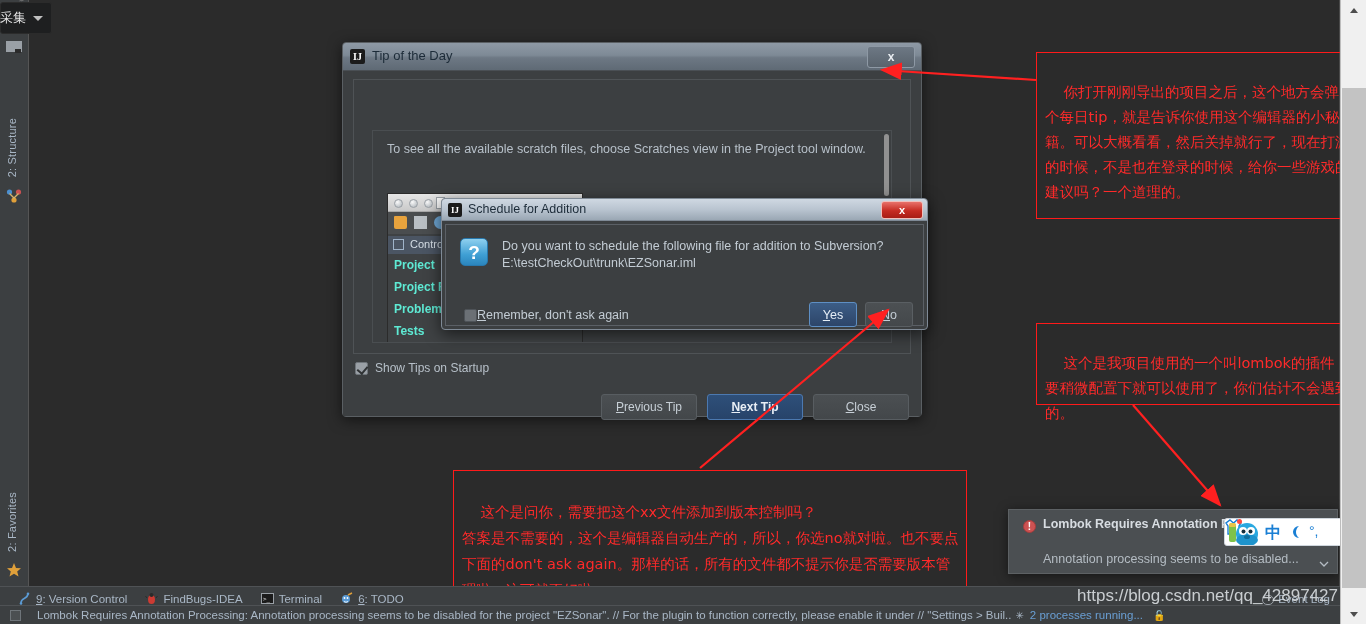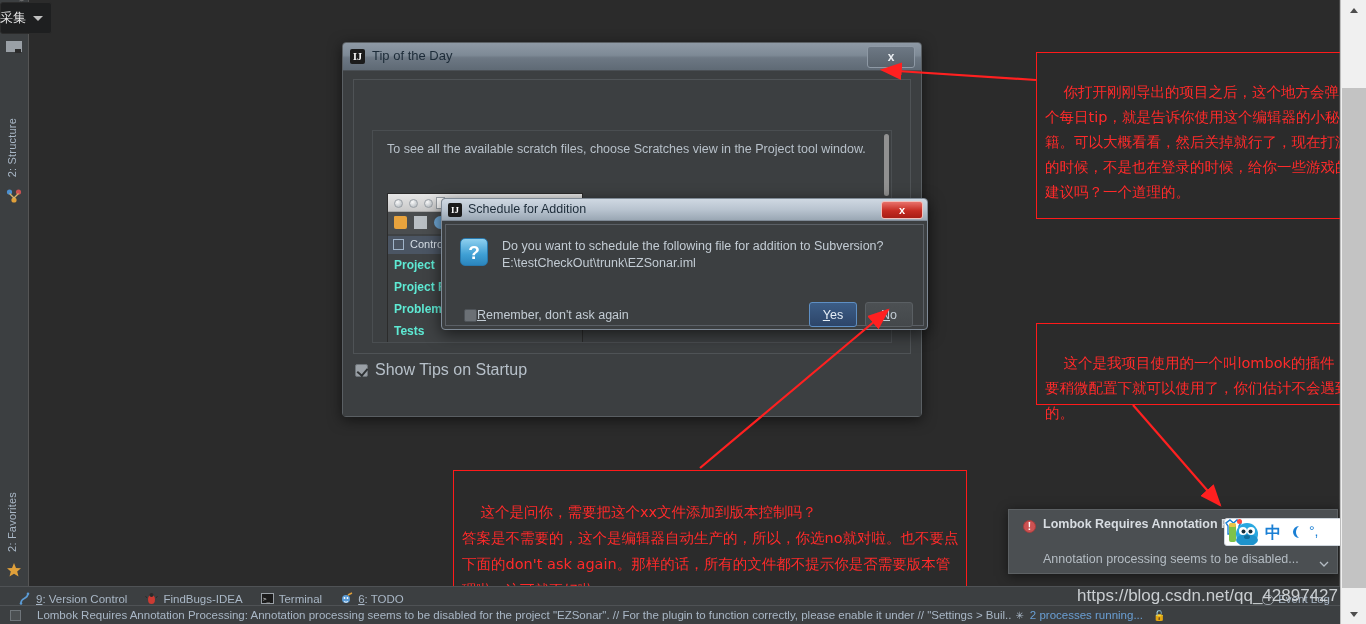--- a/index.html
+++ b/index.html
@@ -229,21 +229,21 @@
   }
   .chk {
     width:13px; height:13px; background:#9aa0a6; border:1px solid #6f757a;
     position:relative; border-radius:2px;
   }
   .chk.checked::after {
     content:''; position:absolute; left:3px; top:1px; width:5px; height:8px;
     border-right:2px solid #2f3234; border-bottom:2px solid #2f3234;
     transform: rotate(40deg);
   }
-  .show-tips span { font-size:16px; color:#b7c0c9;text-align:center; }
+  .show-tips span { font-size:12px; color:#b7c0c9;text-align:center; }
 
   .tip-buttons {
     position:absolute; right:12px; top:323px; display:flex; gap:10px;
   }
   .btn {
     min-width:96px; height:26px; line-height:25px; text-align:center;
     font-size:12px; color:#c7cfd6;
     background:linear-gradient(#4b4f52,#43474a);
     border:1px solid #585d61; border-radius:3px; cursor:pointer; padding:0 10px;
   }
@@ -504,20 +504,25 @@
               <i></i>
             </div>
         </div>
       </div>
 
       <div class="show-tips">
         <div class="chk checked"></div>
         <span>Show Tips on Startup</span>
       </div>
 
+      <div class="tip-buttons">
+        <div class="btn"><u>P</u>revious Tip</div>
+        <div class="btn primary"><u>N</u>ext Tip</div>
+        <div class="btn"><u>C</u>lose</div>
+      </div>
     </div>
   </div>
 
   <div class="dlg-sched">
     <div class="titlebar">
       <div class="ij-icon">IJ</div>
       <div class="tt">Schedule for Addition</div>
       <div class="closebtn">x</div>
     </div>
     <div class="inner">

